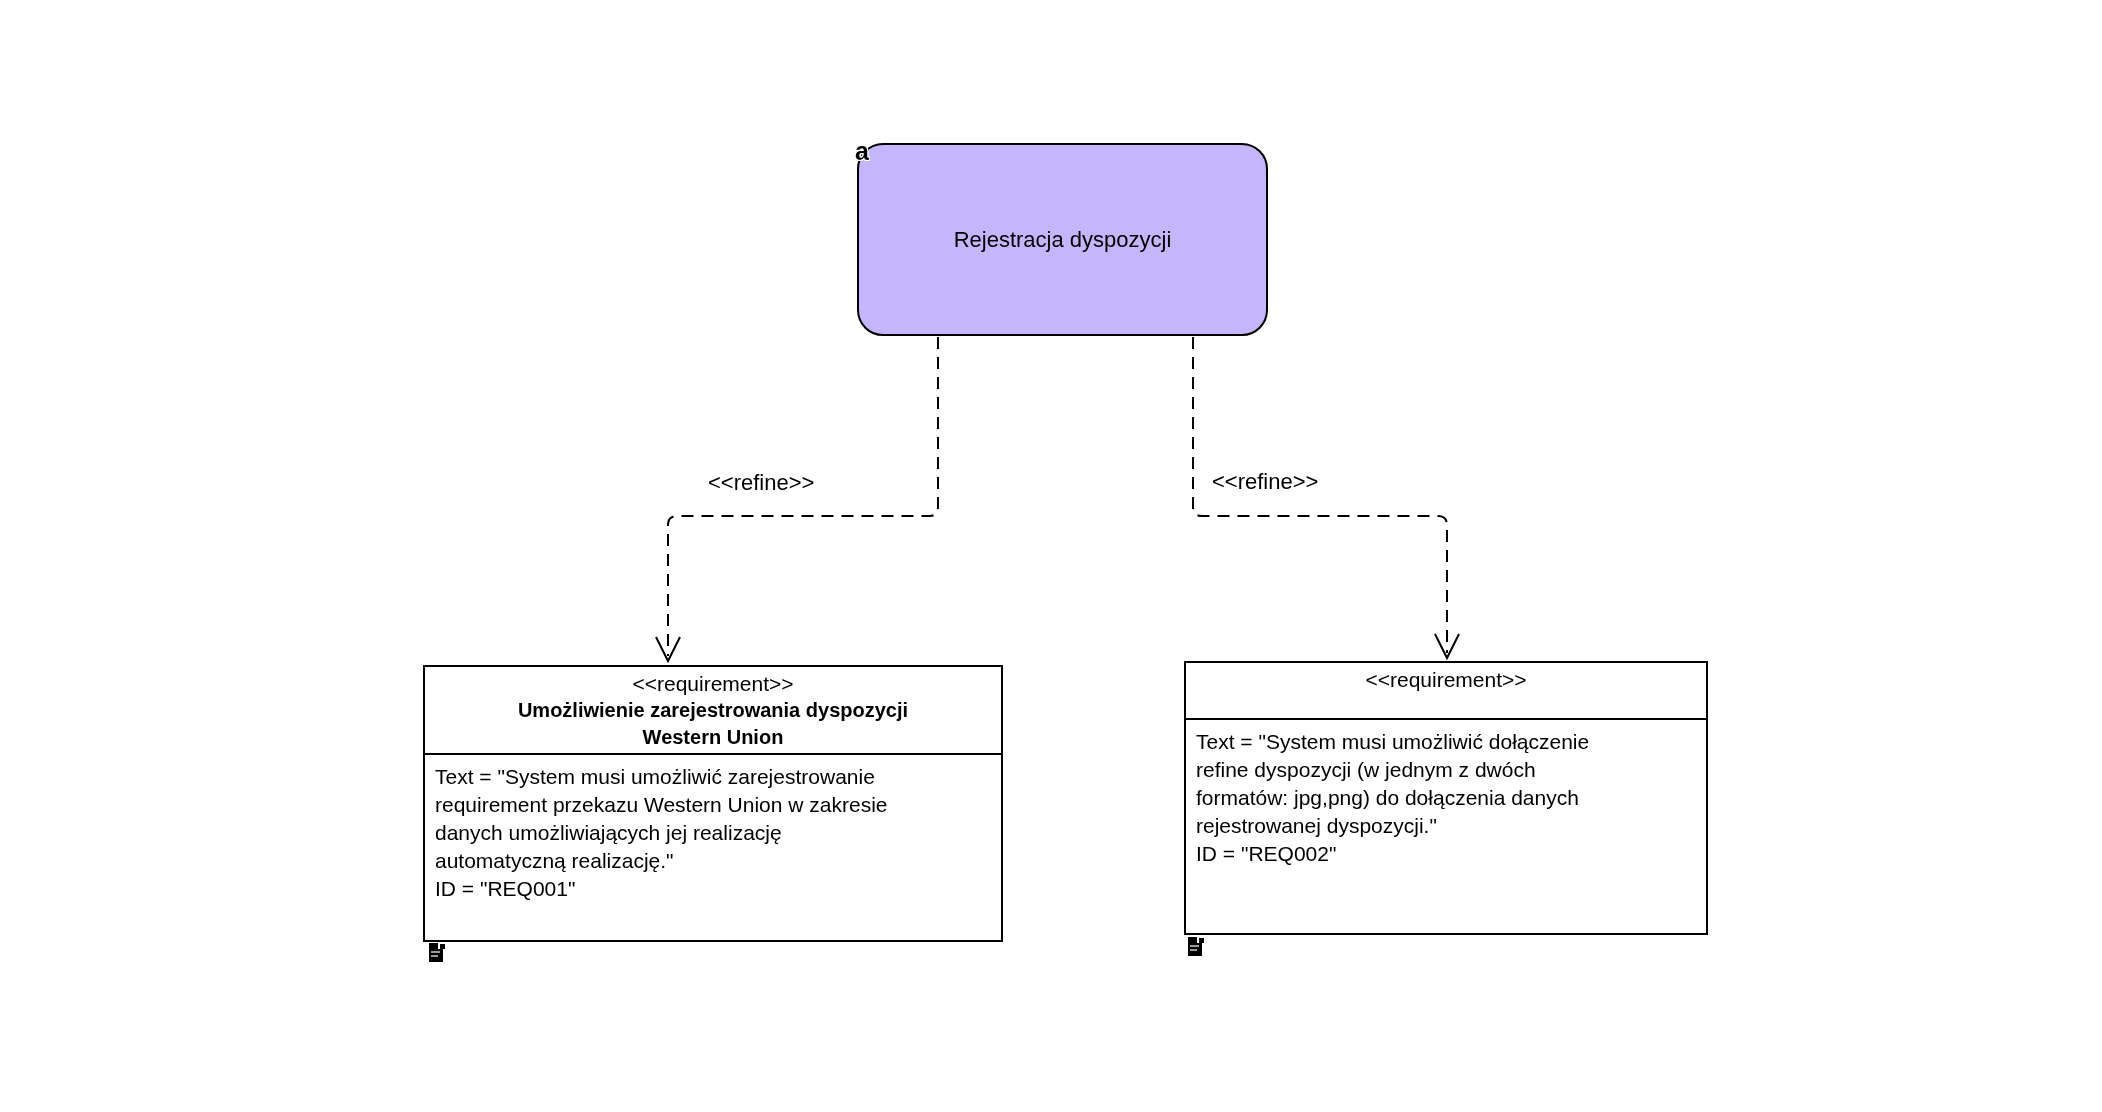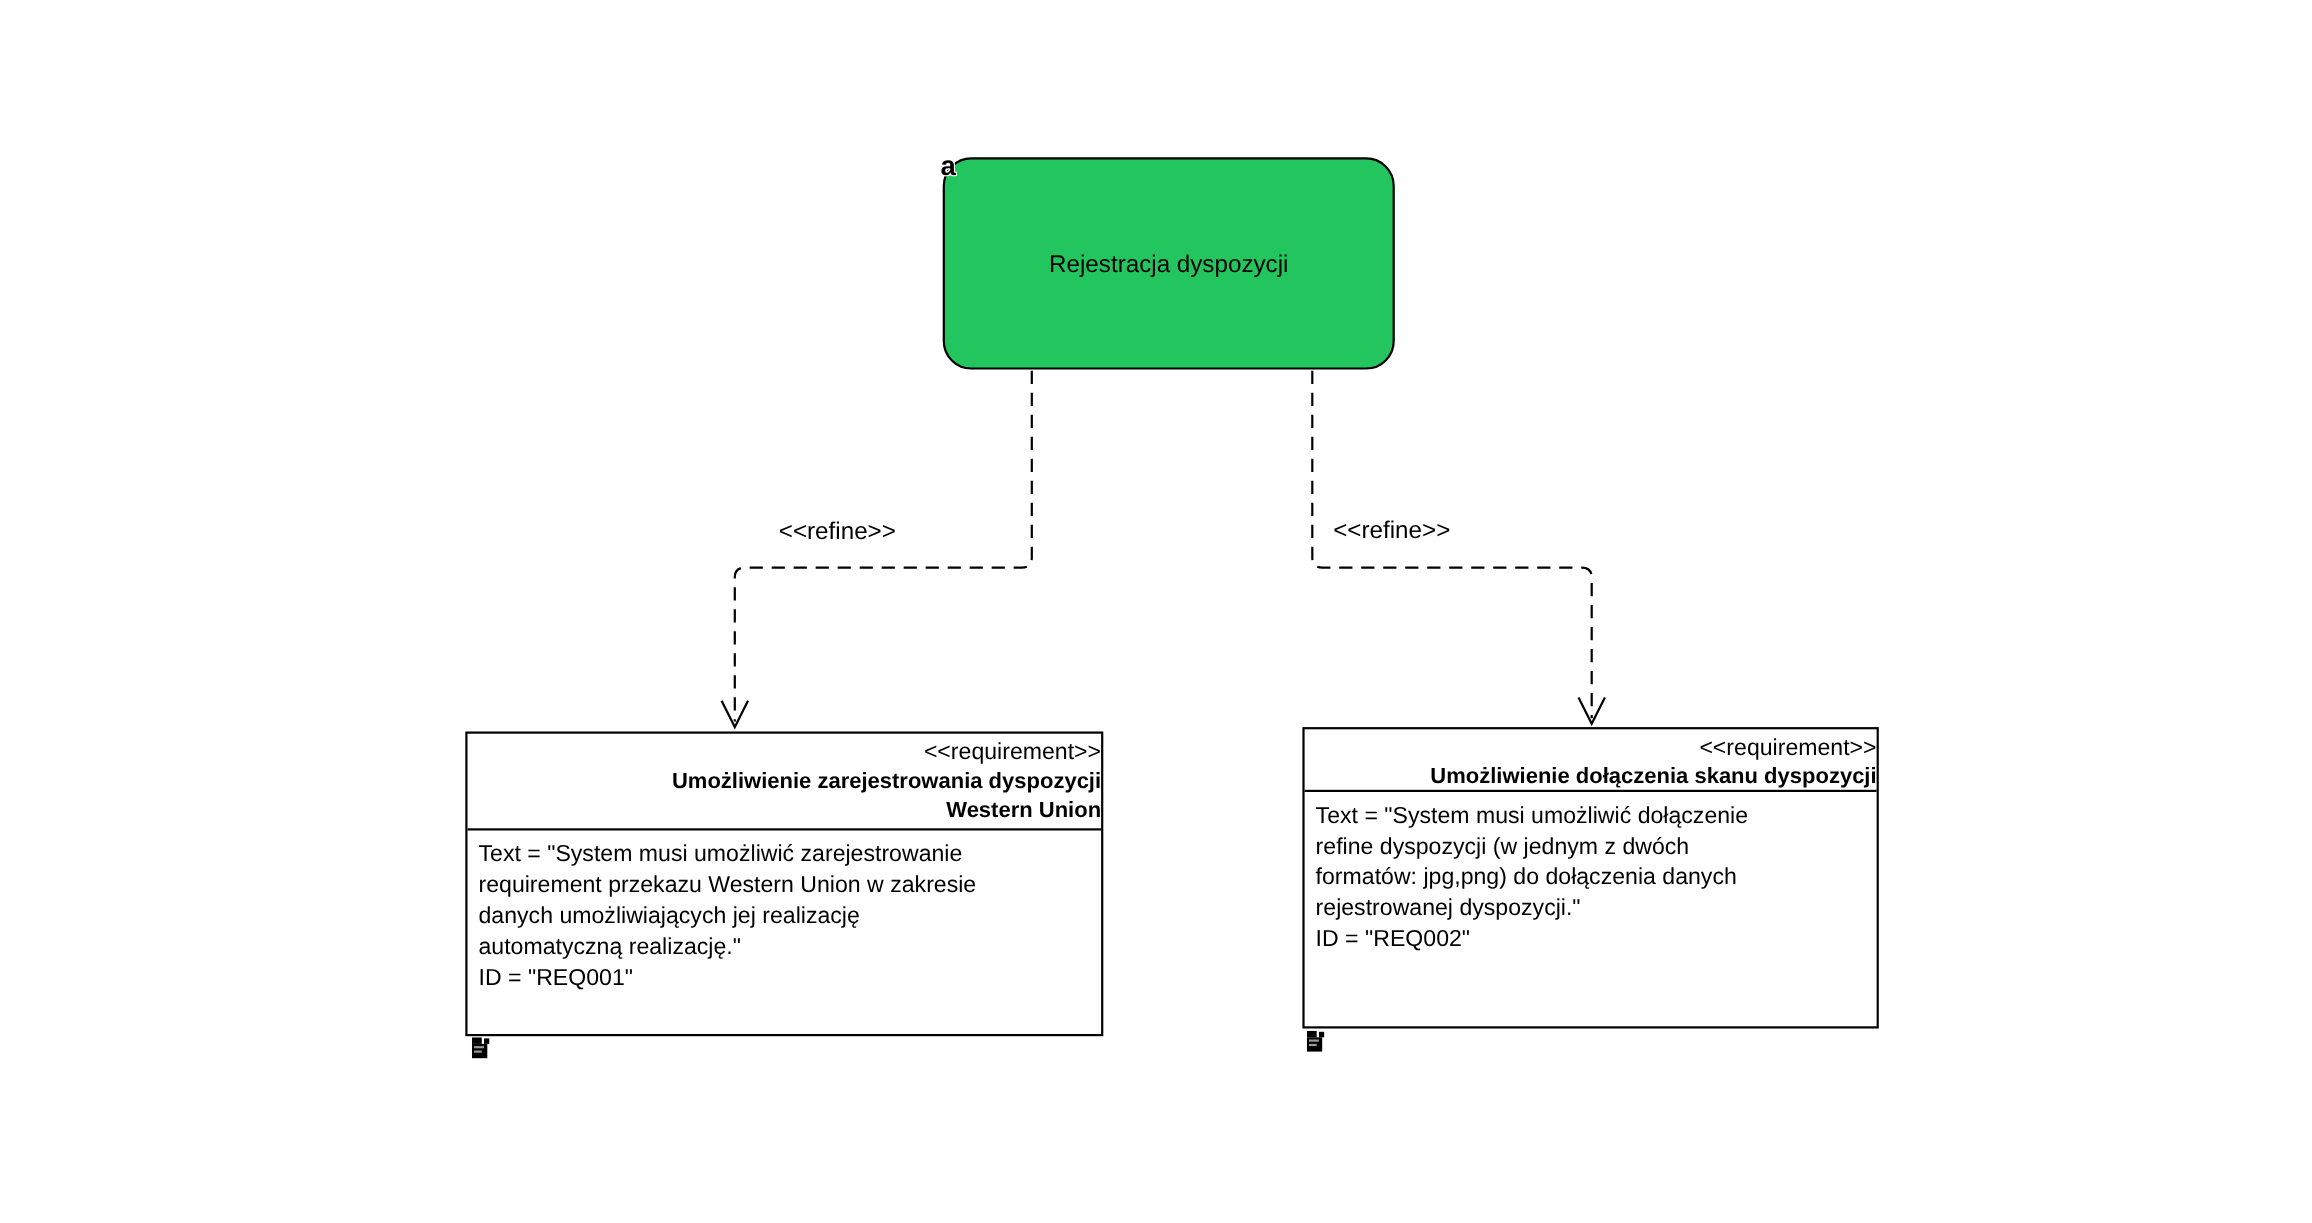--- a/index.html
+++ b/index.html
@@ -21,21 +21,21 @@
   }
   .wires path { stroke: #000000; stroke-width: 2; fill: none; }
   .wires path.dashed { stroke-dasharray: 12 8; }
 
   .use-case {
     position: absolute;
     left: 857px; top: 143px;
     width: 411px; height: 193px;
     border: 2px solid #000000;
     border-radius: 26px;
-    background: #22c55e;
+    background: #c4b5fd;
     display: flex;
     align-items: center;
     justify-content: center;
   }
   .uc-title {
     font-size: 22px;
     white-space: nowrap;
   }
   .corner-marker {
     position: absolute;
@@ -59,21 +59,21 @@
   .req-box {
     position: absolute;
     border: 2px solid #000000;
     background: #ffffff;
   }
   .req-box.left  { left: 423px;  top: 665px; width: 580px; height: 277px; }
   .req-box.right { left: 1184px; top: 661px; width: 524px; height: 274px; }
 
   .req-header {
     border-bottom: 2px solid #000000;
-    text-align: right;
+    text-align: center;
     padding-top: 3px;
     line-height: 27px;
   }
   .req-box.left  .req-header { height: 88px; }
   .req-box.right .req-header { height: 57px; }
   .stereotype { font-size: 21px; }
   .req-name { font-size: 20px; font-weight: bold; }
 
   .req-body {
     padding: 8px 10px 0 10px;
@@ -120,21 +120,20 @@
       <div>requirement przekazu Western Union w zakresie</div>
       <div>danych umożliwiających jej realizację</div>
       <div>automatyczną realizację."</div>
       <div>ID = "REQ001"</div>
     </div>
   </div>
 
   <div class="req-box right">
     <div class="req-header">
       <div class="stereotype">&lt;&lt;requirement&gt;&gt;</div>
-      <div class="req-name">Umożliwienie dołączenia skanu dyspozycji</div>
     </div>
     <div class="req-body">
       <div>Text = "System musi umożliwić dołączenie</div>
       <div>refine dyspozycji (w jednym z dwóch</div>
       <div>formatów: jpg,png) do dołączenia danych</div>
       <div>rejestrowanej dyspozycji."</div>
       <div>ID = "REQ002"</div>
     </div>
   </div>
 

